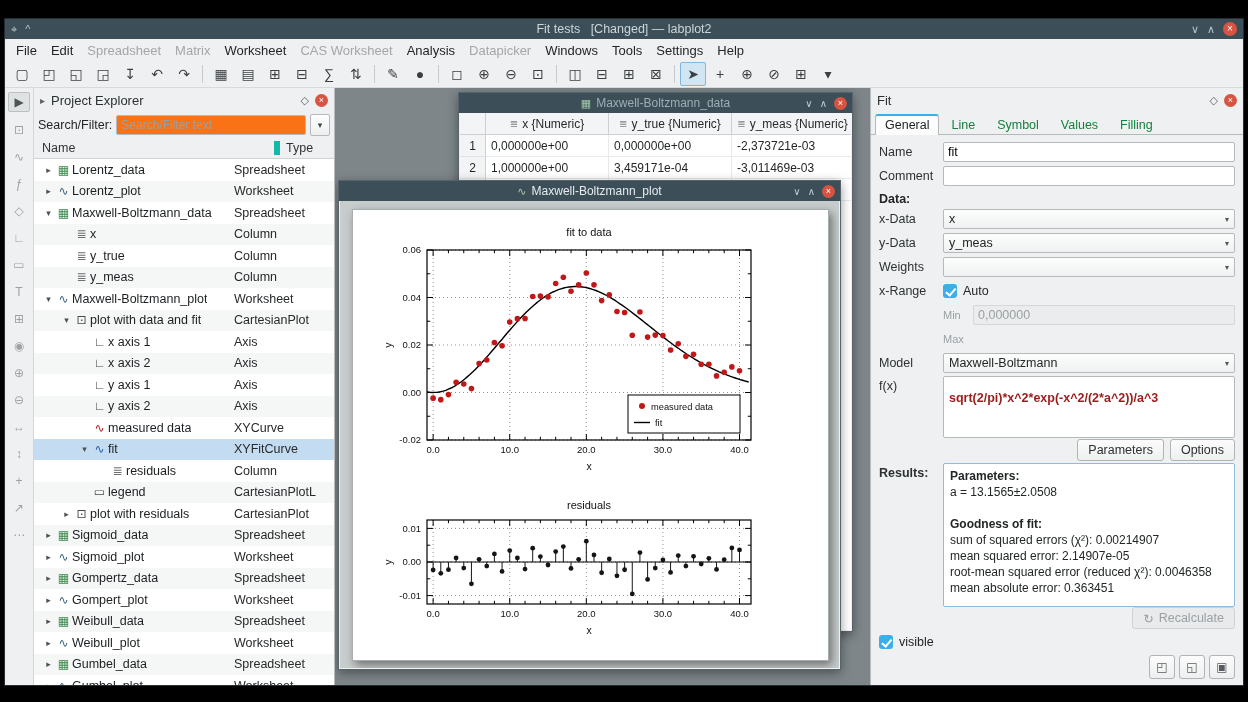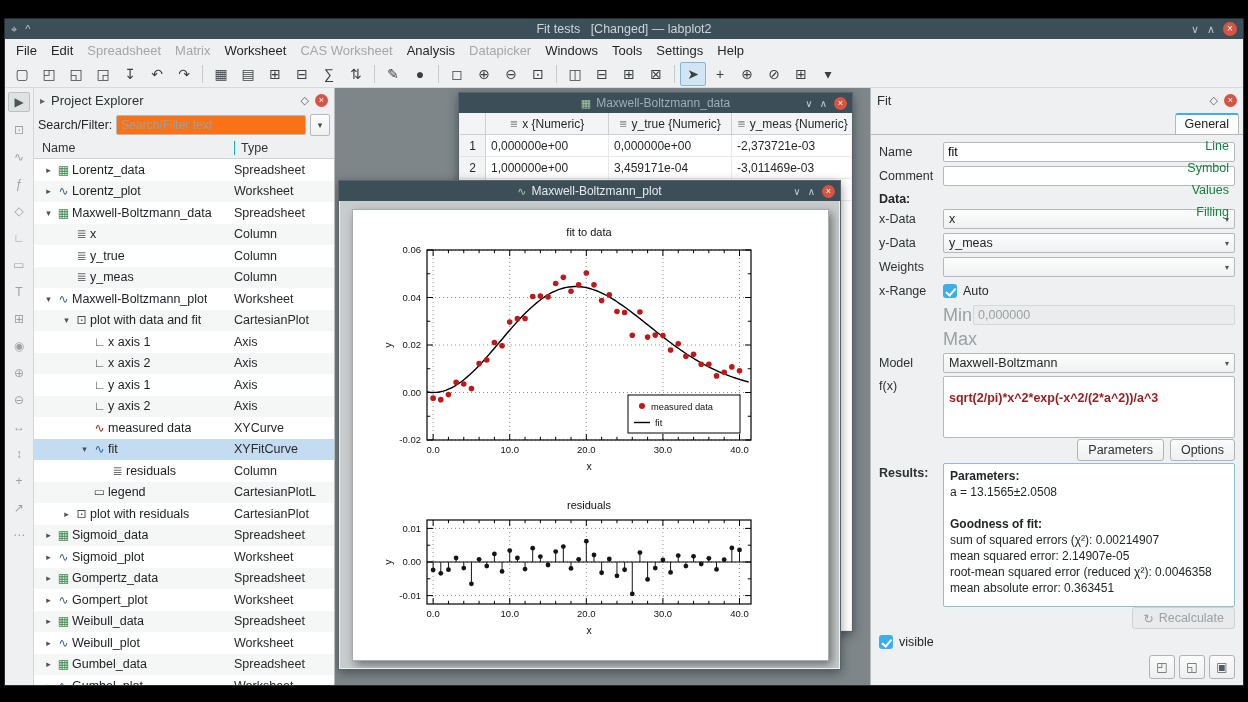--- a/index.html
+++ b/index.html
@@ -51,21 +51,21 @@
   .dock-float{font-size:11px;color:#5a6064;}
   .pe-search{height:26px;display:flex;align-items:center;gap:4px;padding:0 4px;flex-shrink:0;justify-content:center;}
   .pe-search-label{font-size:12.5px;}
   .pe-search-input{flex:1;height:18px;border:1px solid var(--border);border-radius:2px;background:#f97316;
                    font:12px "Liberation Sans","DejaVu Sans",sans-serif;padding:0 4px;min-width:0;}
   .pe-search-input::placeholder{color:#9aa0a3;}
   .pe-search-btn{width:18px;height:20px;border:1px solid var(--border);border-radius:2px;background:linear-gradient(#fdfdfd,#eef0f0);
                  font-size:9px;color:#444;display:flex;align-items:center;justify-content:center;}
   .pe-cols{height:20px;display:flex;align-items:center;border-bottom:1px solid #d0d3d4;font-size:12.5px;color:#333;flex-shrink:0;}
   .pe-col-name{width:200px;padding-left:8px;box-sizing:border-box;}
-  .pe-col-type{flex:1;border-left:1px solid #14b8a6;padding-left:6px;}
+  .pe-col-type{flex:1;border-left:6px solid #14b8a6;padding-left:6px;margin-left:40px;}
   .pe-tree{flex:1;overflow:hidden;background:#fff;}
   .pe-row{height:21.5px;display:flex;align-items:center;font-size:12.5px;}
   .pe-row:nth-child(even){background:#f5f6f6;}
   .pe-row.sel{background:#c3dcf1;}
   .pe-name{width:200px;display:flex;align-items:center;overflow:hidden;box-sizing:border-box;flex-shrink:0;}
   .pe-exp{width:13px;font-size:9px;color:#4d5154;flex-shrink:0;text-align:center;}
   .pe-ico{width:17px;font-size:12px;flex-shrink:0;text-align:center;}
   .pe-label{white-space:nowrap;overflow:hidden;text-overflow:ellipsis;color:#1c1f21;}
   .pe-type{flex:1;overflow:hidden;white-space:nowrap;color:#27292b;}
 
@@ -103,39 +103,39 @@
   .grid{stroke:#909090;stroke-dasharray:1 3;stroke-width:1;}
   .axbox{fill:none;stroke:#000;stroke-width:1.2;}
   .tick{stroke:#000;stroke-width:1;}
   .tlab{font-size:9.5px;fill:#111;}
   .ptitle{font-size:11px;fill:#111;}
   .alab{font-size:10.5px;fill:#111;}
   .llab{font-size:9.3px;fill:#111;}
 
   
   .fitdock{width:372px;flex-shrink:0;border-left:1px solid #b9bcbe;display:flex;flex-direction:column;background:var(--bg);}
-  .tabbar{height:22px;display:flex;align-items:flex-end;padding:0 4px;gap:2px;border-bottom:1px solid var(--border);flex-shrink:0;flex-direction:column;}
+  .tabbar{height:22px;display:flex;align-items:flex-end;padding:0 4px;gap:2px;border-bottom:1px solid var(--border);flex-shrink:0;}
   .tab{padding:2px 9px 3px;font-size:12.5px;color:#15803d;border:1px solid transparent;border-bottom:none;
        border-radius:3px 3px 0 0;position:relative;top:1px;}
   .tab.active{background:#fcfcfc;border-color:var(--border);border-top:2px solid var(--accent);color:#1c1f21;}
   .form{flex:1;display:flex;flex-direction:column;padding:6px 8px 4px;overflow:hidden;}
   .frow{display:flex;align-items:center;min-height:22px;margin-bottom:2px;}
   .frow.top{align-items:flex-start;}
   .frow.right{justify-content:flex-end;gap:6px;}
   .flabel{width:64px;font-size:12.5px;color:#2c3133;flex-shrink:0;}
   .flabel.pad{padding-top:3px;}
   .fsection{font-size:12.5px;font-weight:bold;margin:3px 0 2px;}
   .ftext{flex:1;height:18px;border:1px solid var(--border);border-radius:2px;background:#fff;
          font:12.5px "Liberation Sans","DejaVu Sans",sans-serif;padding:0 4px;min-width:0;}
   .ftext.flat{background:#ebeced;border-color:#d5d7d8;color:#9aa0a3;}
   .combo{flex:1;height:20px;border:1px solid var(--border);border-radius:2px;background:linear-gradient(#fdfdfd,#eff1f1);
          display:flex;align-items:center;padding:0 5px;font-size:12.5px;box-sizing:border-box;}
   .combo-val{flex:1;white-space:nowrap;overflow:hidden;}
   .combo-arrow{font-size:8px;color:#50565a;}
-  .sublabel{width:30px;font-size:18px;color:#9aa0a3;flex-shrink:0;}
+  .sublabel{width:30px;font-size:11px;color:#9aa0a3;flex-shrink:0;}
   .cb{width:14px;height:14px;border-radius:3px;background:var(--accent);position:relative;display:inline-block;flex-shrink:0;}
   .cb::after{content:"";position:absolute;left:4.5px;top:1.5px;width:3.5px;height:7.5px;border:solid #fff;
              border-width:0 2px 2px 0;transform:rotate(40deg);}
   .checkline{display:flex;align-items:center;gap:6px;font-size:12.5px;}
   .formula{flex:1;min-height:32px;border:1px solid var(--border);border-radius:2px;background:#fff;
            padding:14px 5px;font-size:12.5px;font-weight:bold;color:#9b1c1c;line-height:15px;}
   .btn{height:22px;padding:0 10px;border:1px solid #b0b4b6;border-radius:3px;background:linear-gradient(#fcfcfc,#eeefef);
        font:12.5px "Liberation Sans","DejaVu Sans",sans-serif;color:#2c3133;display:inline-flex;align-items:center;gap:5px;}
   .btn.disabled{color:#9aa0a3;background:#e9eaeb;border-color:#cfd2d3;}
   .results{flex:1;height:134px;border:1px solid #8fbcd9;border-radius:2px;background:#fff;padding:4px 6px;

